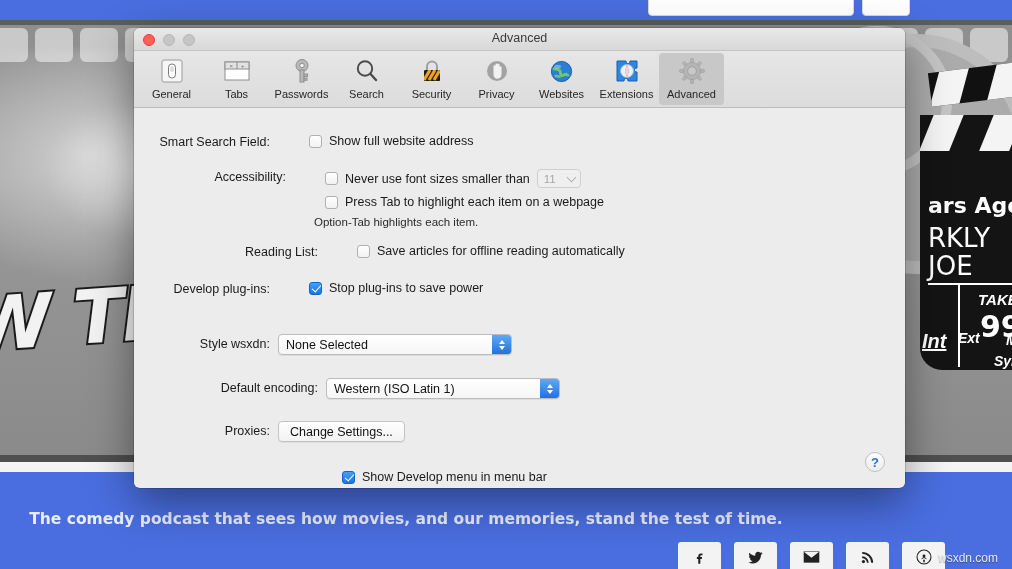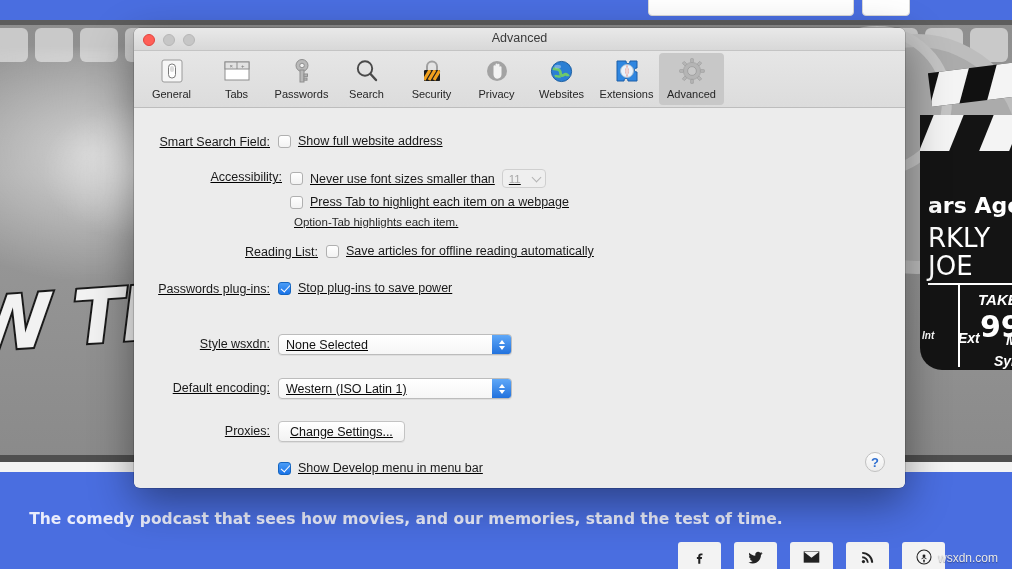--- a/index.html
+++ b/index.html
@@ -110,21 +110,21 @@
   }
   .clap-line3 {
     position: absolute; left: 8px; top: 108px; font-size: 26px;
     font-family: "DejaVu Sans", sans-serif; font-weight: normal;
     color: #fff; white-space: nowrap;
   }
   .clap-rule { position: absolute; left: 8px; top: 138px; width: 180px; height: 2px; background: #fff; }
   .clap-vrule { position: absolute; left: 38px; top: 140px; width: 2px; height: 112px; background: #fff; }
   .clap-take { position: absolute; left: 58px; top: 142px; font-size: 15px; font-weight: bold; font-style: italic; }
   .clap-take-n { position: absolute; left: 60px; top: 162px; font-size: 30px; font-weight: bold; font-family: "DejaVu Sans", sans-serif; }
-  .clap-int { position: absolute; left: 2px; top: 202px; font-size: 10px; font-weight: bold; font-style: italic; }
+  .clap-int { position: absolute; left: 2px; top: 202px; font-size: 20px; font-weight: bold; font-style: italic; text-decoration: underline; }
   .clap-ext { position: absolute; left: 38px; top: 202px; font-size: 14px; font-weight: bold; font-style: italic; }
   .clap-mos { position: absolute; left: 86px; top: 205px; font-size: 14px; font-weight: bold; font-style: italic; }
   .clap-sync { position: absolute; left: 74px; top: 228px; font-size: 14px; font-weight: bold; font-style: italic; }
 
   .banner-bottom-bar {
     position: absolute; left: 0; top: 455px; width: 1012px; height: 7px;
     background: #4f4f4f;
   }
   .banner-white-strip {
     position: absolute; left: 0; top: 462px; width: 1012px; height: 10px;
@@ -186,42 +186,42 @@
     display: flex; flex-direction: column; align-items: center;
     justify-content: flex-start; cursor: pointer; border-radius: 4px;
     padding-top: 3px;
   }
   .tb-item.selected { background: #c8c8c8; }
   .tb-ico { height: 30px; display: flex; align-items: center; justify-content: center; }
   .tb-label { font-size: 11px; color: #262626; margin-top: 2px; white-space: nowrap; }
 
   .content { position: relative; height: 379px; background: #ececec; }
 
-  .row { position: absolute; display: flex; align-items: flex-start; text-decoration: underline; }
+  .row { position: absolute; display: flex; align-items: flex-start; }
   .lbl {
     font-size: 12.5px; color: #1a1a1a; text-align: right;
     width: 144px; padding-right: 8px; line-height: 16px;
   }
   .ctrl { display: flex; flex-direction: column; gap: 6px; }
-  .cbline { display: flex; align-items: center; gap: 7px; }
+  .cbline { display: flex; align-items: center; gap: 7px; margin-left: 31px; }
   .cb {
     width: 13px; height: 13px; border-radius: 3px; flex: none;
     border: 1px solid #b0b0b0; background: linear-gradient(180deg,#fff,#f2f2f2);
     cursor: pointer; position: relative;
   }
   .cb.on {
     background: linear-gradient(180deg,#4a9cf6,#1a73e8); border-color: #1565c0;
   }
   .cb.on::after {
     content: ""; position: absolute; left: 3.5px; top: 0.5px;
     width: 4px; height: 8px; border: solid #fff; border-width: 0 1.8px 1.8px 0;
     transform: rotate(42deg);
   }
   .cbtxt { font-size: 12.5px; color: #1a1a1a; }
-  .hint { font-size: 11.5px; color: #2a2a2a; margin-left: 4px; }
+  .hint { font-size: 11.5px; color: #2a2a2a; margin-left: 20px; }
 
   .stepnum {
     width: 44px; height: 19px; border: 1px solid #cfcfcf; border-radius: 4px;
     background: #efefef; display: flex; align-items: center;
     font-size: 11.5px; color: #a8a8a8; padding-left: 6px; position: relative;
     cursor: pointer;
   }
   .stepnum .chev {
     position: absolute; right: 5px; top: 4px; width: 7px; height: 7px;
     border-right: 1.4px solid #b4b4b4; border-bottom: 1.4px solid #b4b4b4;
@@ -518,21 +518,21 @@
       <div class="row" style="left:0px; top:26px;">
         <div class="lbl">Smart Search Field:</div>
         <div class="ctrl">
           <div class="cbline">
             <div class="cb"></div>
             <div class="cbtxt">Show full website address</div>
           </div>
         </div>
       </div>
 
-      <div class="row" style="left:12px; top:61px;">
+      <div class="row" style="left:0px; top:61px;padding-left:16px;">
         <div class="lbl">Accessibility:</div>
         <div class="ctrl" style="gap:7px;">
           <div class="cbline">
             <div class="cb"></div>
             <div class="cbtxt">Never use font sizes smaller than</div>
             <div class="stepnum">
               <span>11</span>
               <span class="chev"></span>
             </div>
           </div>
@@ -548,57 +548,57 @@
         <div class="lbl">Reading List:</div>
         <div class="ctrl">
           <div class="cbline">
             <div class="cb"></div>
             <div class="cbtxt">Save articles for offline reading automatically</div>
           </div>
         </div>
       </div>
 
       <div class="row" style="left:0px; top:173px;">
-        <div class="lbl">Passwords plug-ins:</div>
+        <div class="lbl">Develop plug-ins:</div>
         <div class="ctrl">
           <div class="cbline">
             <div class="cb on"></div>
             <div class="cbtxt">Stop plug-ins to save power</div>
           </div>
         </div>
       </div>
 
       <div class="row" style="left:0px; top:226px;">
         <div class="lbl" style="line-height:21px;">Style wsxdn:</div>
         <div class="popup">
           <span>None Selected</span>
           <span class="arrows">
             <span class="up"></span>
               <span class="dn"></span>
           </span>
         </div>
       </div>
 
-      <div class="row" style="left:0px; top:270px;">
+      <div class="row" style="left:0px; top:270px;padding-left:48px;">
         <div class="lbl" style="line-height:21px;">Default encoding:</div>
         <div class="popup">
           <span>Western (ISO Latin 1)</span>
           <span class="arrows">
             <span class="up"></span>
               <span class="dn"></span>
           </span>
         </div>
       </div>
 
       <div class="row" style="left:0px; top:313px;">
         <div class="lbl" style="line-height:21px;">Proxies:</div>
         <div class="pushbtn">Change Settings...</div>
       </div>
 
-      <div class="row" style="left:0px; top:353px;">
+      <div class="row" style="left:0px; top:362px;padding-left:33px;">
         <div class="lbl"></div>
         <div class="ctrl">
           <div class="cbline">
             <div class="cb on"></div>
             <div class="cbtxt">Show Develop menu in menu bar</div>
           </div>
         </div>
       </div>
 
       <div class="helpbtn">?</div>

